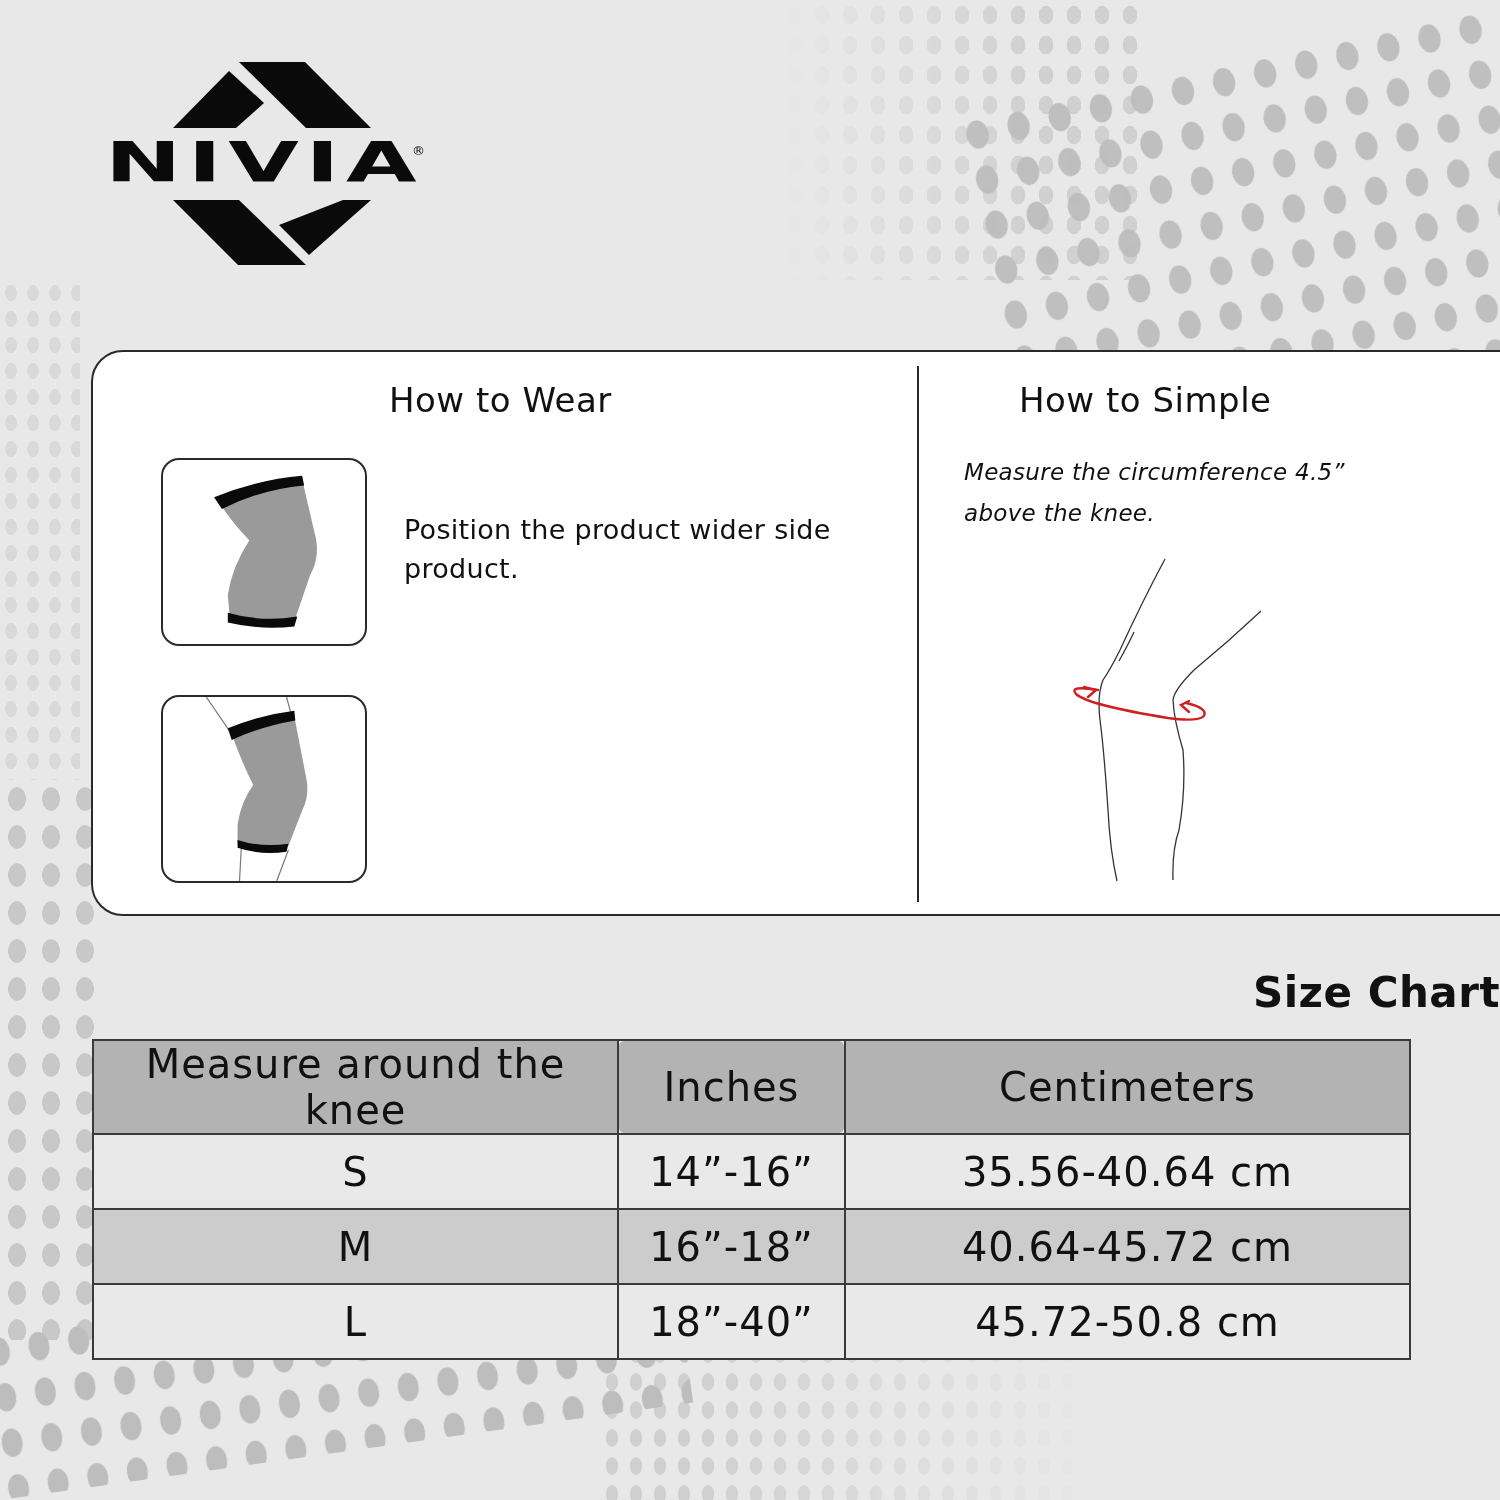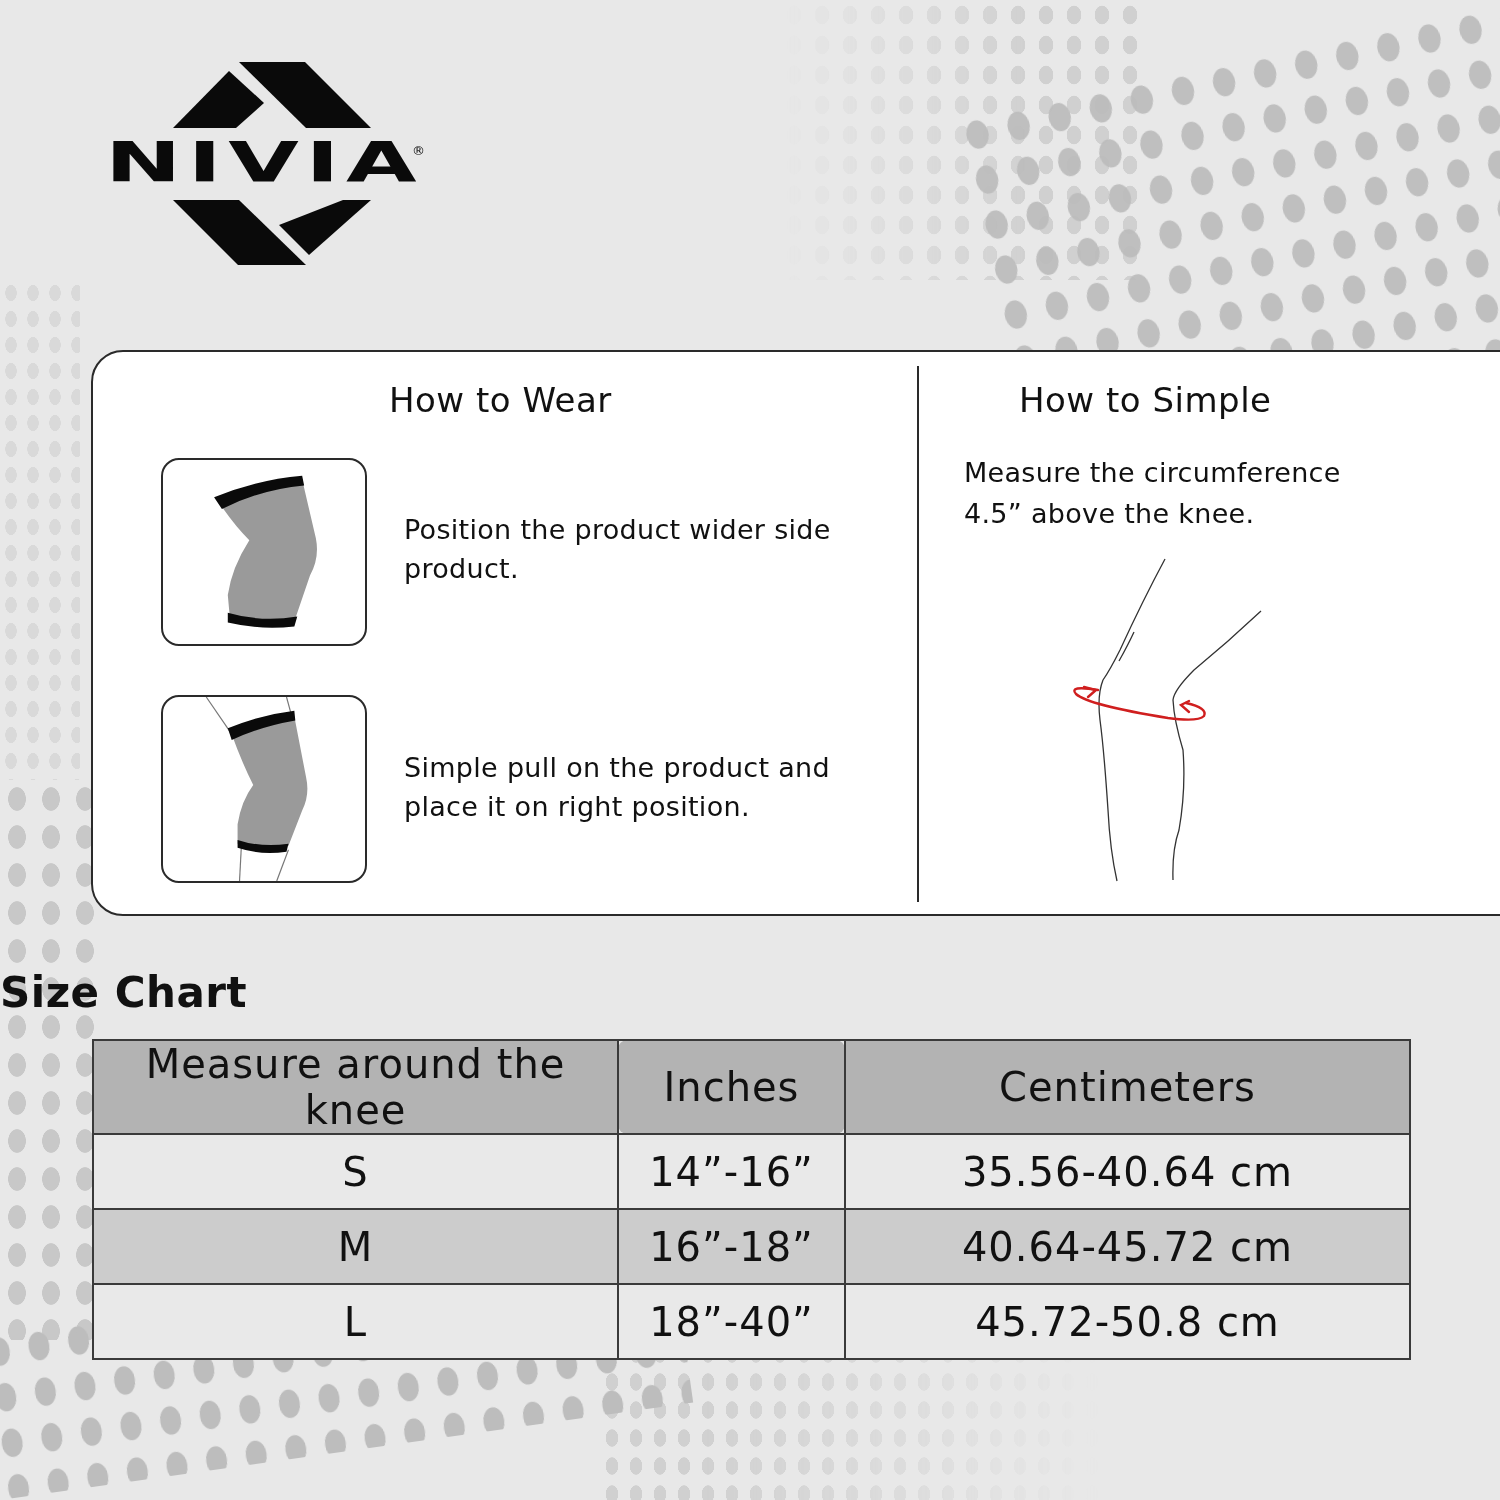--- a/index.html
+++ b/index.html
@@ -60,29 +60,29 @@
 
     .step-text {
       position: absolute; left: 311px; width: 480px;
       font-size: 27px; line-height: 39px; letter-spacing: 0.3px; color: #111;
     }
     .step-1 { top: 158px; }
     .step-2 { top: 396px; }
 
     .measure-text {
       position: absolute; left: 871px; top: 100px; width: 420px;
-      font-size: 27px; line-height: 41px; letter-spacing: 0.3px; color: #111;
+      font-size: 23px; line-height: 41px; letter-spacing: 0.3px; color: #111; font-style: italic;
     }
     .leg-drawing {
       position: absolute; left: 955px; top: 198px; width: 240px; height: 340px;
     }
 
     
     .chart-title {
-      position: absolute; left: 0; width: 1500px; top: 968px; text-align: left;
+      position: absolute; left: 0; width: 1500px; top: 968px; text-align: right;
       font-size: 42px; font-weight: bold; letter-spacing: 0.5px; color: #111;
     }
     table.size-table {
       position: absolute; left: 92px; top: 1039px; width: 1319px;
       border-collapse: collapse;
       border: 2px solid #2f2f2f;
     }
     .size-table th, .size-table td {
       border: 2px solid #3a3a3a;
       height: 75px; text-align: center; vertical-align: middle;
@@ -137,21 +137,20 @@
     <svg viewBox="0 0 206 188">
       <line x1="44" y1="0" x2="70" y2="38" stroke="#777" stroke-width="1.2"></line>
       <line x1="126" y1="0" x2="132" y2="22" stroke="#777" stroke-width="1.2"></line>
       <line x1="80" y1="150" x2="78" y2="188" stroke="#777" stroke-width="1.2"></line>
       <line x1="128" y1="156" x2="116" y2="188" stroke="#777" stroke-width="1.2"></line>
       <path d="M70,38 Q100,24 134,20 L146,82 Q150,100 142,116 L128,152 Q100,156 76,150 L76,130 Q80,106 92,90 Q80,66 70,38 Z" fill="#9a9a9a"></path>
       <path d="M66,32 Q100,18 134,14 L135,24 Q100,30 70,44 Z" fill="#0a0a0a"></path>
       <path d="M76,146 Q100,154 128,150 L126,158 Q100,162 76,154 Z" fill="#0a0a0a"></path>
     </svg>
   </div>
-  <p class="step-text step-2">Simple pull on the product and place it on right position.</p>
 
   <div class="panel-divider"></div>
 
   <h2 class="section-title measure-title">How to Simple</h2>
   <p class="measure-text">Measure the circumference 4.5” above the knee.</p>
 
   <div class="leg-drawing">
     <svg viewBox="0 0 240 340" width="240" height="340">
       <g fill="none" stroke="#333" stroke-width="1.3">
         <path d="M117,9 Q95,50 72,100 Q62,120 55,130 Q49,145 52,170 Q56,200 60,260 Q62,300 69,331"></path>

